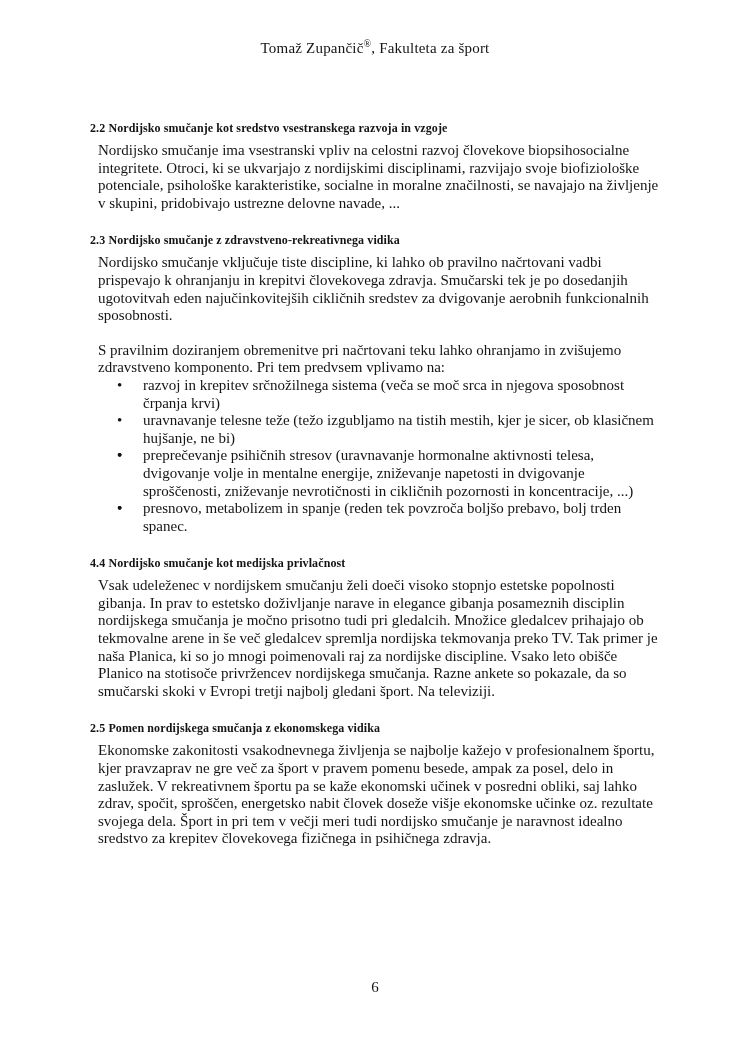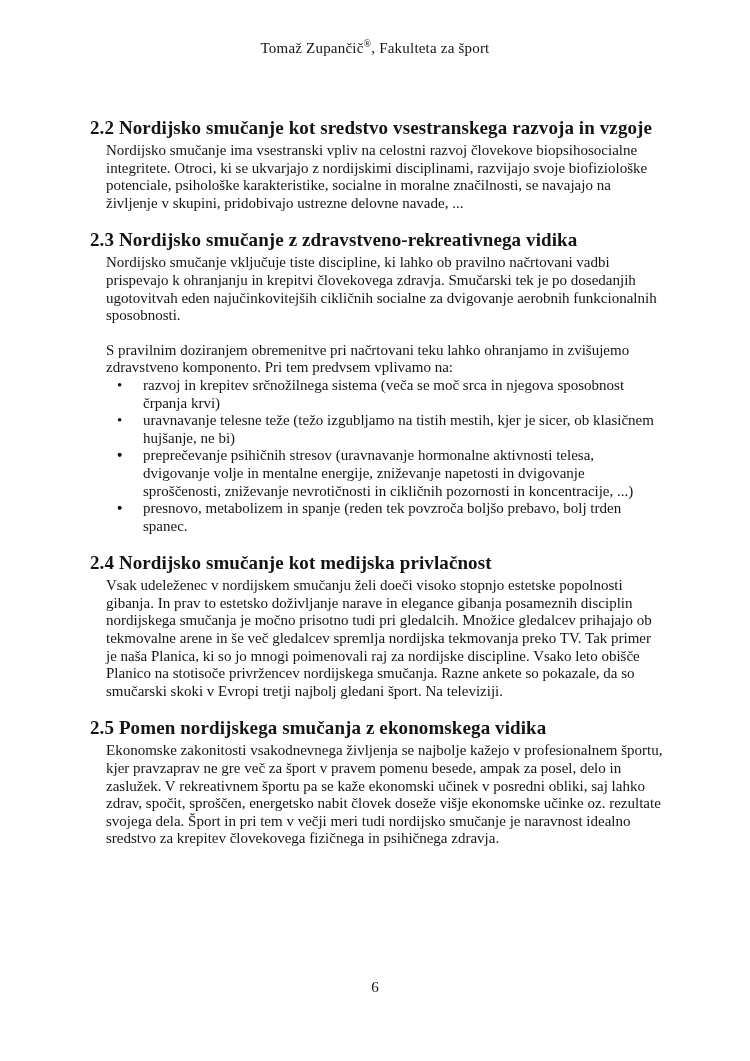--- a/index.html
+++ b/index.html
@@ -33,28 +33,28 @@
   .content {
     position: absolute;
     left: 90px;
     top: 118px;
     width: 574px;
     font-size: 15px;
     line-height: 17.6px;
     text-align: left;
   }
   h2.section-title {
-    font-size: 19px;
+    font-size: 12px;
     line-height: 20px;
     font-weight: bold;
     margin: 0;
     letter-spacing: 0.1px;
   }
   .content p {
-    margin: 4px 0 0 16px;
+    margin: 4px 0 0 8px;
   }
   .gap-sm   { margin-top: 18px !important; }  
   .gap-para { margin-top: 17px !important; }  
   ul.benefits-list {
     list-style: none;
     margin: 0;
     padding: 0;
   }
   ul.benefits-list li {
     position: relative;
@@ -83,21 +83,21 @@
   <div class="doc-header">
     <span>Tomaž Zupančič</span><sup>®</sup><span>, Fakulteta za šport</span>
   </div>
 
   <div class="content">
 
     <h2 class="section-title">2.2 Nordijsko smučanje kot sredstvo vsestranskega razvoja in vzgoje</h2>
     <p>Nordijsko smučanje ima vsestranski vpliv na celostni razvoj človekove biopsihosocialne integritete. Otroci, ki se ukvarjajo z nordijskimi disciplinami, razvijajo svoje biofiziološke potenciale, psihološke karakteristike, socialne in moralne značilnosti, se navajajo na življenje v skupini, pridobivajo ustrezne delovne navade, ...</p>
 
     <h2 class="section-title gap-sm">2.3 Nordijsko smučanje z zdravstveno-rekreativnega vidika</h2>
-    <p>Nordijsko smučanje vključuje tiste discipline, ki lahko ob pravilno načrtovani vadbi prispevajo k ohranjanju in krepitvi človekovega zdravja. Smučarski tek je po dosedanjih ugotovitvah eden najučinkovitejših cikličnih socialne za dvigovanje aerobnih funkcionalnih sposobnosti.</p>
+    <p>Nordijsko smučanje vključuje tiste discipline, ki lahko ob pravilno načrtovani vadbi prispevajo k ohranjanju in krepitvi človekovega zdravja. Smučarski tek je po dosedanjih ugotovitvah eden najučinkovitejših cikličnih sredstev za dvigovanje aerobnih funkcionalnih sposobnosti.</p>
     <p class="gap-para">S pravilnim doziranjem obremenitve pri načrtovani teku lahko ohranjamo in zvišujemo zdravstveno komponento. Pri tem predvsem vplivamo na:</p>
 
     <ul class="benefits-list">
       <li>
         <span class="bullet-marker">•</span>
         <span>razvoj in krepitev srčnožilnega sistema (veča se moč srca in njegova sposobnost črpanja krvi)</span>
       </li>
       <li>
         <span class="bullet-marker">•</span>
         <span>uravnavanje telesne teže (težo izgubljamo na tistih mestih, kjer je sicer, ob klasičnem hujšanje, ne bi)</span>
@@ -117,21 +117,21 @@
       </li>
       <li>
         <span class="bullet-marker">•</span>
       </li>
       <li>
         <span class="bullet-marker">•</span>
         <span>presnovo, metabolizem in spanje (reden tek povzroča boljšo prebavo, bolj trden spanec.</span>
       </li>
     </ul>
 
-    <h2 class="section-title gap-sm">2.4 Nordijsko smučanje kot medijska privlačnost</h2>
+    <h2 class="section-title gap-sm">4.4 Nordijsko smučanje kot medijska privlačnost</h2>
     <p>Vsak udeleženec v nordijskem smučanju želi doeči visoko stopnjo estetske popolnosti gibanja. In prav to estetsko doživljanje narave in elegance gibanja posameznih disciplin nordijskega smučanja je močno prisotno tudi pri gledalcih. Množice gledalcev prihajajo ob tekmovalne arene in še več gledalcev spremlja nordijska tekmovanja preko TV. Tak primer je naša Planica, ki so jo mnogi poimenovali raj za nordijske discipline. Vsako leto obišče Planico na stotisoče privržencev nordijskega smučanja. Razne ankete so pokazale, da so smučarski skoki v Evropi tretji najbolj gledani šport. Na televiziji.</p>
 
     <h2 class="section-title gap-sm">2.5 Pomen nordijskega smučanja z ekonomskega vidika</h2>
     <p>Ekonomske zakonitosti vsakodnevnega življenja se najbolje kažejo v profesionalnem športu, kjer pravzaprav ne gre več za šport v pravem pomenu besede, ampak za posel, delo in zaslužek. V rekreativnem športu pa se kaže ekonomski učinek v posredni obliki, saj lahko zdrav, spočit, sproščen, energetsko nabit človek doseže višje ekonomske učinke oz. rezultate svojega dela. Šport in pri tem v večji meri tudi nordijsko smučanje je naravnost idealno sredstvo za krepitev človekovega fizičnega in psihičnega zdravja.</p>
 
   </div>
 
   <div class="page-number">6</div>
 
 </div>

